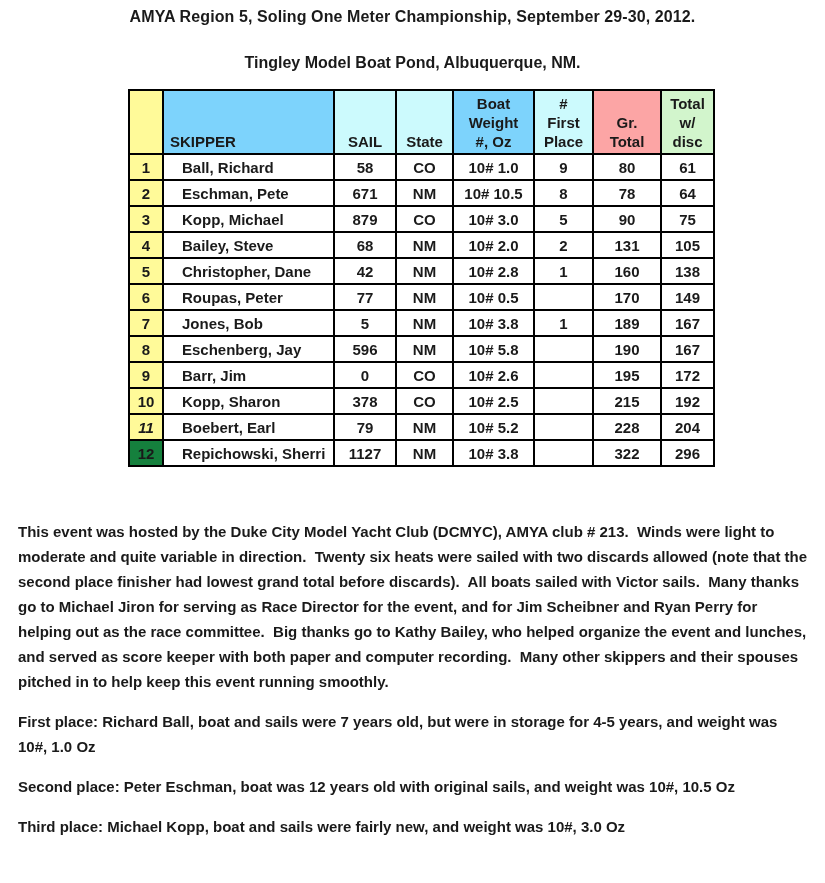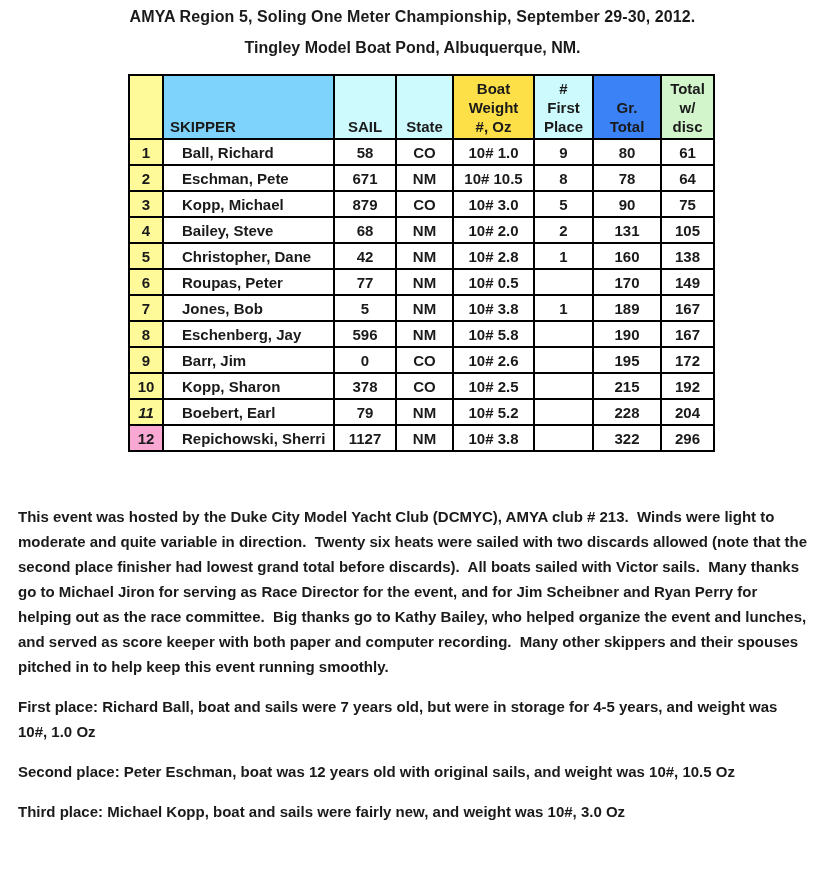--- a/index.html
+++ b/index.html
@@ -23,21 +23,21 @@
   }
   .title {
     text-align: center;
     font-size: 16px;
     letter-spacing: 0.1px;
     margin: 0 0 0 0;
   }
   .subtitle {
     text-align: center;
     font-size: 16px;
-    margin-top: 13px;
+    margin-top: 28px;
   }
   table.results {
     border-collapse: collapse;
     table-layout: fixed;
     margin: 17px 0 0 128px;
     width: 586px;
     font-size: 15px;
   }
   table.results col.c0 { width: 34px; }
   table.results col.c1 { width: 171px; }
@@ -105,27 +105,27 @@
         <col class="c5">
         <col class="c6">
         <col class="c7">
     </colgroup>
     <thead>
       <tr id="header-row">
           <th style="background: rgb(255, 250, 153);"></th>
           <th class="align-left" style="background: #7dd3fc;">SKIPPER</th>
           <th style="background: rgb(204, 250, 253);">SAIL</th>
           <th style="background: rgb(204, 250, 253); margin-top: 46px;">State</th>
-          <th style="background: #fde047;">Boat
+          <th style="background: #7dd3fc;">Boat
 Weight
 #, Oz</th>
           <th style="background: rgb(204, 250, 253);">#
 First
 Place</th>
-          <th style="background: #3b82f6;">Gr.
+          <th style="background: #fca5a5;">Gr.
 Total</th>
           <th style="background: rgb(210, 245, 204);">Total
 w/
 disc</th>
         </tr>
     </thead>
     <tbody id="table-body">
         <tr>
           <td style="background: rgb(255, 250, 153);">1</td>
           <td class="skipper">Ball, Richard</td>
@@ -230,21 +230,21 @@
           <td style="background: rgb(255, 250, 153); font-style: italic;">11</td>
           <td class="skipper">Boebert, Earl</td>
           <td>79</td>
           <td>NM</td>
           <td>10# 5.2</td>
           <td></td>
           <td>228</td>
           <td>204</td>
         </tr>
         <tr>
-          <td style="background: #f9a8d4;">12</td>
+          <td style="background: #15803d;">12</td>
           <td class="skipper">Repichowski, Sherri</td>
           <td>1127</td>
           <td>NM</td>
           <td>10# 3.8</td>
           <td></td>
           <td>322</td>
           <td>296</td>
         </tr>
       </tbody>
   </table>

